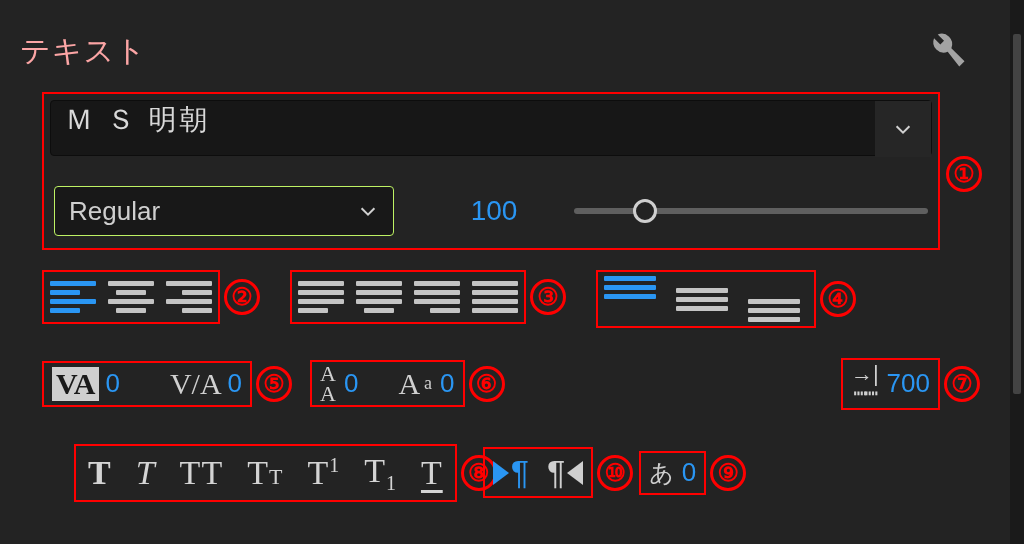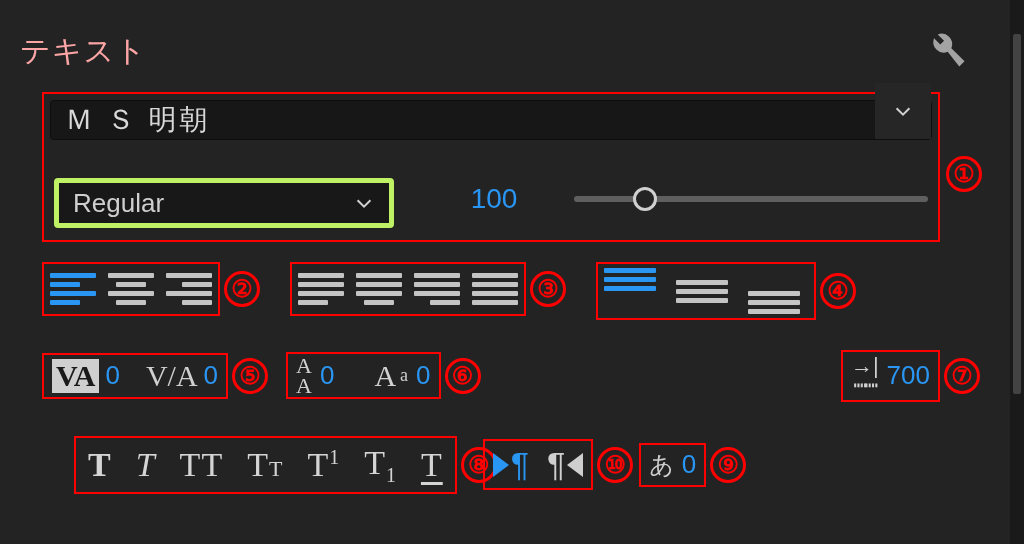--- a/index.html
+++ b/index.html
@@ -47,46 +47,45 @@
     color: #ff0000;
     font-weight: 900;
     font-size: 24px;
     display: flex; align-items: center; justify-content: center;
     background: #232323;
   }
   
   .box1 { margin: 0 30px 0 22px; padding: 6px 6px 12px 6px; }
   .b1 { right: -44px; top: 62px; }
   .font-row {
-    display: flex; align-items: flex-end;
+    display: flex; align-items: flex-start;
     background: #171717;
     border: 1px solid #0d0d0d;
     border-radius: 4px;
-    height: 40px;
+    height: 56px;
     padding: 0 14px;
   }
   .font-name { flex: 1; font-size: 28px; color: #d9d9d9; letter-spacing: 3px;}
   .chev-btn {
     width: 56px; height: 56px; display: flex; align-items: center; justify-content: center;
     background: #262626;
   }
   .font-row .chev-btn { margin-right: -14px; border-left: none; background: #262626;}
   .chev { width: 22px; height: 22px; stroke: #d0d0d0; stroke-width: 2.2; fill: none; }
   .row2 {
     display: flex; align-items: center; margin-top: 30px; gap: 10px;
     padding: 0 4px;
   }
   .style-select {
     display: flex; align-items: center;
     background: #181818;
-    border: 5px solid #bef264;
+    border: 1px solid #bef264;
     border-radius: 4px;
     height: 50px; width: 340px;
     padding: 0 14px;
-    margin-top: 8px;
   }
   .style-label { flex:1; font-size: 26px; color: #cfcfcf; }
   .size-val { color: #2a96f3; font-size: 28px; width: 100px; text-align: center; margin-left: 40px; }
   .slider {
     flex: 1; height: 6px; background: #5f5f5f; border-radius: 3px;
     position: relative; margin-left: 20px;
   }
   .slider-knob {
     position: absolute; top: 50%; left: 20%;
     width: 24px; height: 24px; margin-top: -12px; margin-left: -12px;
@@ -261,21 +260,21 @@
             <span></span>
             <span></span>
             <span></span>
           </div>
         </div>
       <div class="badge badge-r">④</div>
     </div>
   </div>
 
   <div class="row4">
-    <div class="anno pair" style="gap:26px">
+    <div class="anno pair" style="gap:50px">
       <div style="display:flex;align-items:center;gap:6px">
         <span class="glyph boxed">VA</span>
         <span class="val clicky">0</span>
       </div>
       <div style="display:flex;align-items:center;gap:6px">
         <span class="glyph">V/A</span>
         <span class="val clicky">0</span>
       </div>
       <div class="badge badge-r">⑤</div>
     </div>

